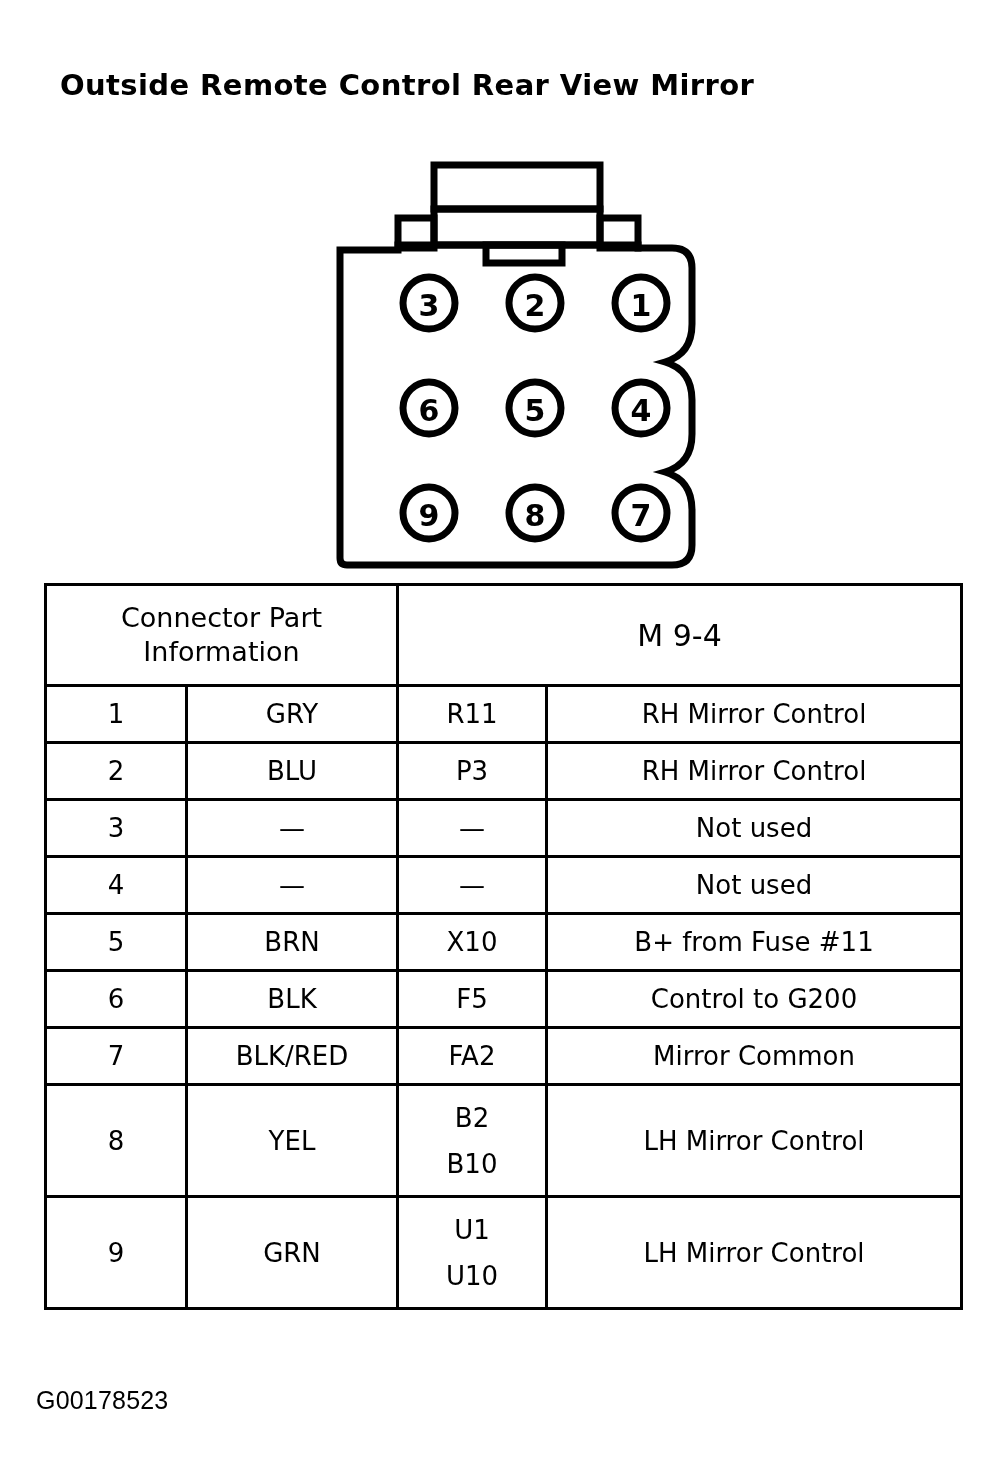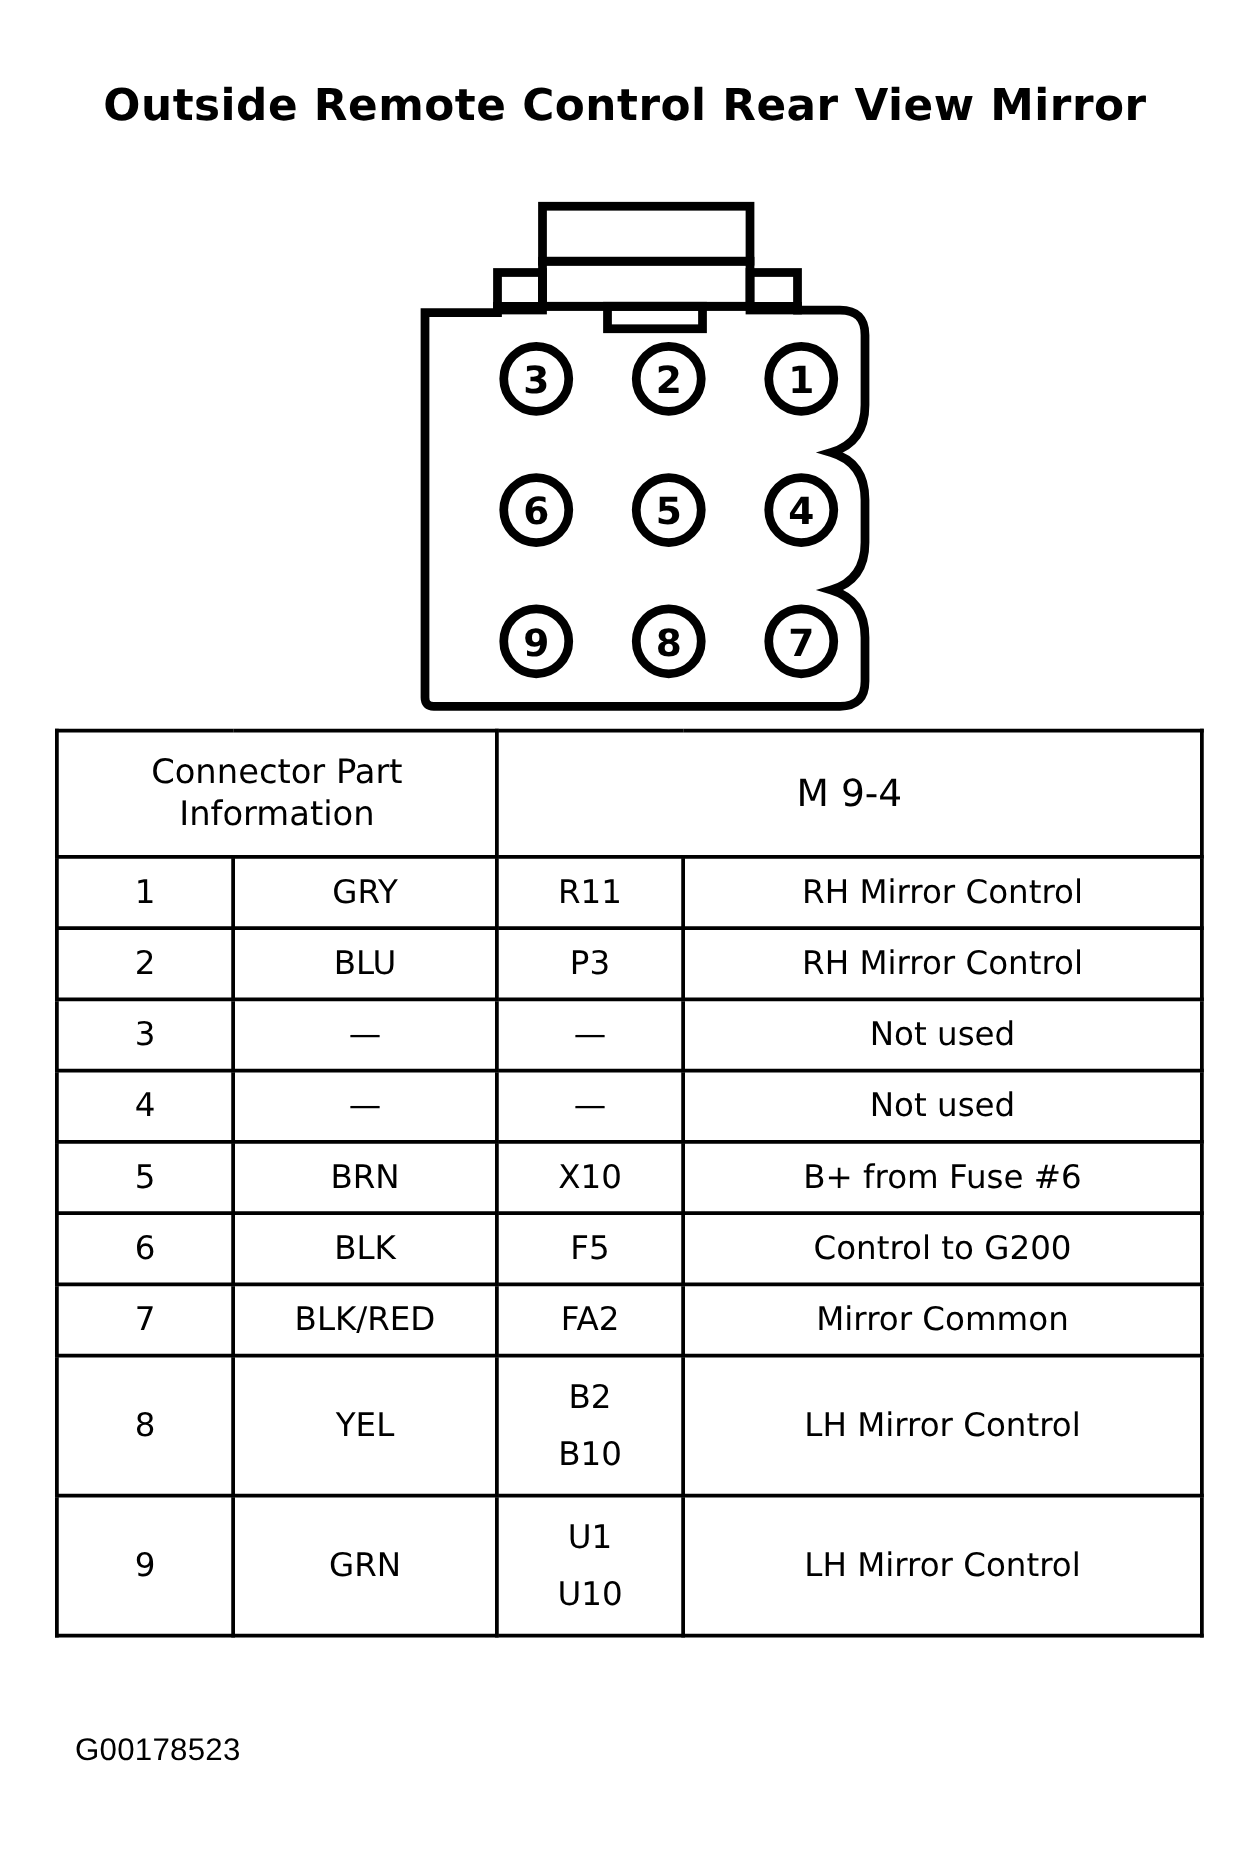--- a/index.html
+++ b/index.html
@@ -15,23 +15,22 @@
     color: #000000;
     overflow: hidden;
   }
 
   
   #title-block {
     position: absolute;
     left: 60px;
     top: 64px;
     width: 880px;
-    text-align: center;
-    font-weight: bold;
-    font-size: 35px;
+    font-weight: bold;
+    font-size: 29px;
     line-height: 43px;
     letter-spacing: 0.4px;
     font-family: "DejaVu Sans", sans-serif;
   }
   #title-line-1 { display: block; }
   #title-line-2 { display: block; }
 
   
   #connector-diagram {
     position: absolute;
@@ -100,21 +99,20 @@
   .data-row.tall .cell-circ { line-height: 46px; }
 
   
   #footer-code {
     position: absolute;
     left: 36px;
     top: 1386px;
     font-size: 25px;
     font-family: "Liberation Sans", sans-serif;
     letter-spacing: 0.2px;
-    margin-left: 24px;
   }
 </style>
 </head>
 <body>
 
 <div id="title-block">
   <span id="title-line-1">Outside Remote Control Rear View Mirror</span>
 </div>
 
 <div id="connector-diagram">
@@ -210,21 +208,21 @@
     <tr class="data-row">
       <td>4</td>
       <td>—</td>
       <td class="cell-circ">—</td>
       <td class="cell-func">Not used</td>
     </tr>
     <tr class="data-row">
       <td>5</td>
       <td>BRN</td>
       <td class="cell-circ">X10</td>
-      <td class="cell-func">B+ from Fuse #6</td>
+      <td class="cell-func">B+ from Fuse #11</td>
     </tr>
     <tr class="data-row">
       <td>6</td>
       <td>BLK</td>
       <td class="cell-circ">F5</td>
       <td class="cell-func">Control to G200</td>
     </tr>
     <tr class="data-row">
       <td>7</td>
       <td>BLK/RED</td>

